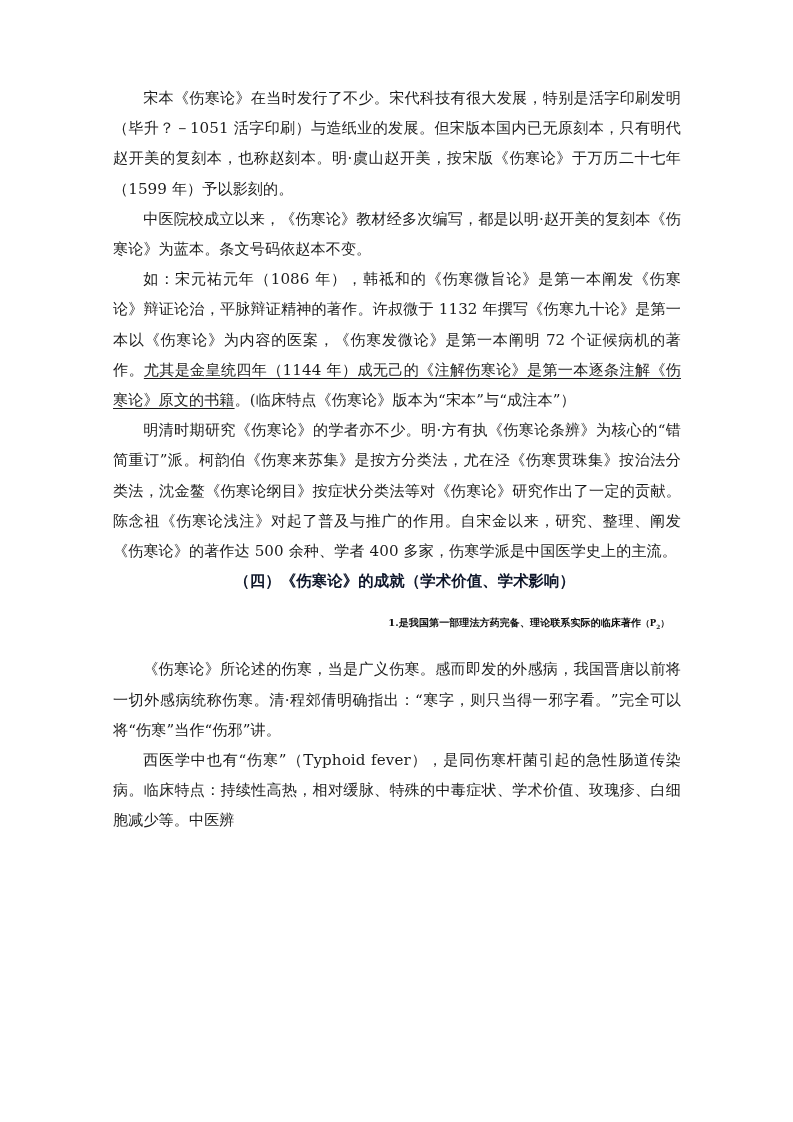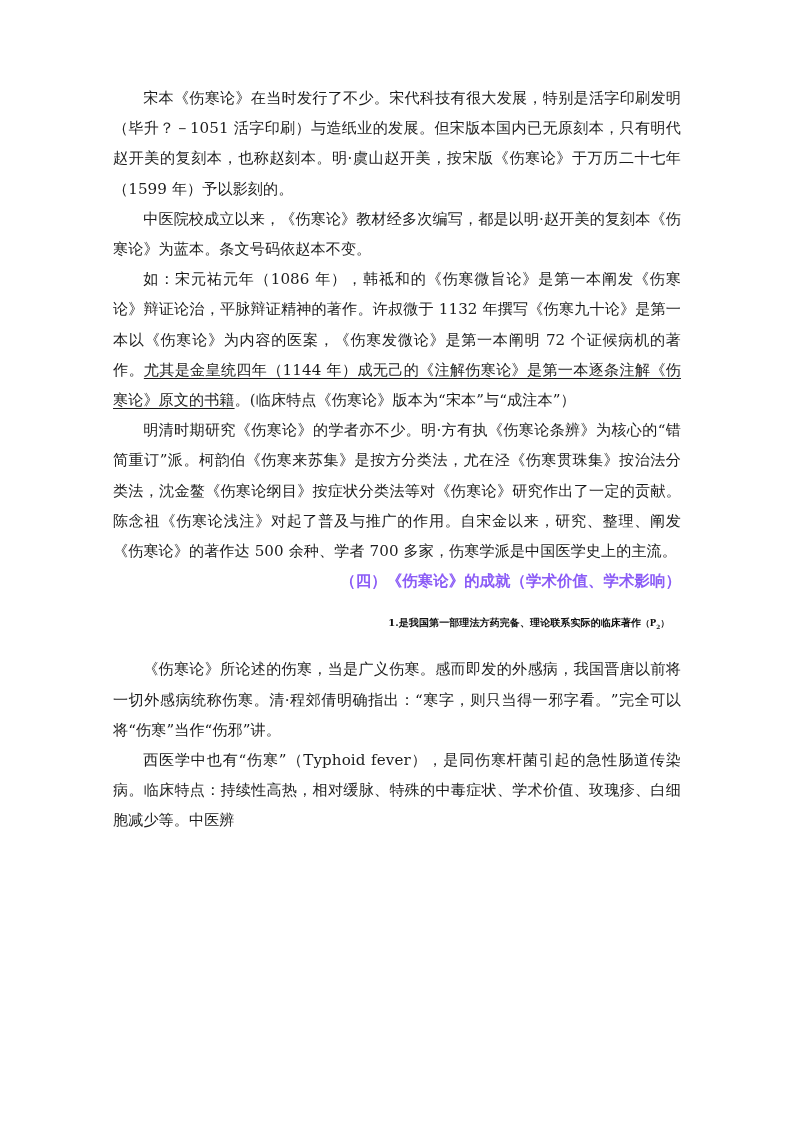--- a/index.html
+++ b/index.html
@@ -39,22 +39,22 @@
     word-break: break-all;
     color: #1c1c1c;
   }
   h2.heading-bold {
     margin: 0;
     font-size: 15.4px;
     line-height: 30.2px;
     font-weight: bold;
     text-indent: 1em;
     letter-spacing: 0.1px;
-    color: #8b5cf6;
-    text-align: right;
+    color: #0f172a;
+    text-align: center;
   }
   h3.heading-num {
     margin: 12px;
     font-size: 10px;
     line-height: 30.2px;
     font-weight: bold;
     text-indent: 0;
     letter-spacing: 0.1px;
     color: #111111;
     text-align: right;
@@ -82,21 +82,21 @@
   <div class="text-block">
 
     <p class="para">宋本《伤寒论》在当时发行了不少。宋代科技有很大发展，特别是活字印刷发明（毕升？－1051 活字印刷）与造纸业的发展。但宋版本国内已无原刻本，只有明代赵开美的复刻本，也称赵刻本。明·虞山赵开美，按宋版《伤寒论》于万历二十七年（1599 年）予以影刻的。</p>
 
 
     <p class="para">中医院校成立以来，《伤寒论》教材经多次编写，都是以明·赵开美的复刻本《伤寒论》为蓝本。条文号码依赵本不变。</p>
 
 
     <p class="para"><span>如：宋元祐元年（1086 年），韩祗和的《伤寒微旨论》是第一本阐发《伤寒论》辩证论治，平脉辩证精神的著作。许叔微于 1132 年撰写《伤寒九十论》是第一本以《伤寒论》为内容的医案，《伤寒发微论》是第一本阐明 72 个证候病机的著作。</span><span class="u">尤其是金皇统四年（1144 年）成无己的《注解伤寒论》是第一本逐条注解《伤寒论》原文的书籍</span><span>。(临床特点《伤寒论》版本为“宋本”与“成注本”）</span></p>
 
-    <p class="para">明清时期研究《伤寒论》的学者亦不少。明·方有执《伤寒论条辨》为核心的“错简重订”派。柯韵伯《伤寒来苏集》是按方分类法，尤在泾《伤寒贯珠集》按治法分类法，沈金鳌《伤寒论纲目》按症状分类法等对《伤寒论》研究作出了一定的贡献。陈念祖《伤寒论浅注》对起了普及与推广的作用。自宋金以来，研究、整理、阐发《伤寒论》的著作达 500 余种、学者 700 多家，伤寒学派是中国医学史上的主流。</p>
+    <p class="para">明清时期研究《伤寒论》的学者亦不少。明·方有执《伤寒论条辨》为核心的“错简重订”派。柯韵伯《伤寒来苏集》是按方分类法，尤在泾《伤寒贯珠集》按治法分类法，沈金鳌《伤寒论纲目》按症状分类法等对《伤寒论》研究作出了一定的贡献。陈念祖《伤寒论浅注》对起了普及与推广的作用。自宋金以来，研究、整理、阐发《伤寒论》的著作达 500 余种、学者 400 多家，伤寒学派是中国医学史上的主流。</p>
 
     <h2 class="heading-bold">（四）《伤寒论》的成就（学术价值、学术影响）</h2>
 
     <h3 class="heading-num"><span class="num">1.</span><span>是我国第一部理法方药完备、理论联系实际的临床著作</span><span class="paren-note"><span>（P</span><span class="sub">2</span><span>）</span></span></h3>
 
 
     <p class="para">《伤寒论》所论述的伤寒，当是广义伤寒。感而即发的外感病，我国晋唐以前将一切外感病统称伤寒。清·程郊倩明确指出：“寒字，则只当得一邪字看。”完全可以将“伤寒”当作“伤邪”讲。</p>
 
     <p class="para">西医学中也有“伤寒”（Typhoid fever），是同伤寒杆菌引起的急性肠道传染病。临床特点：持续性高热，相对缓脉、特殊的中毒症状、学术价值、玫瑰疹、白细胞减少等。中医辨</p>
 

